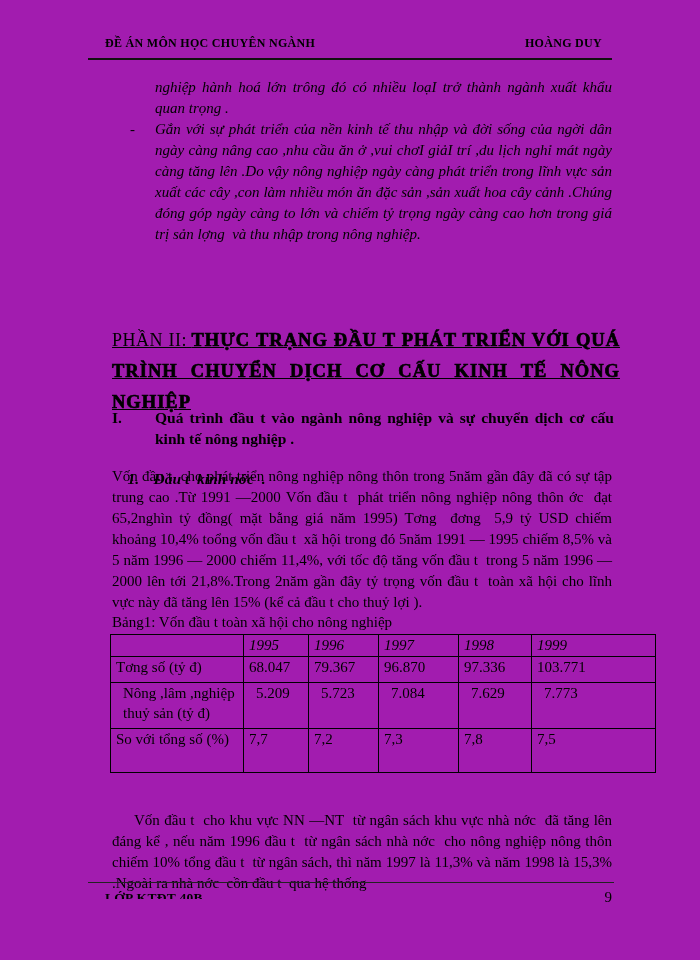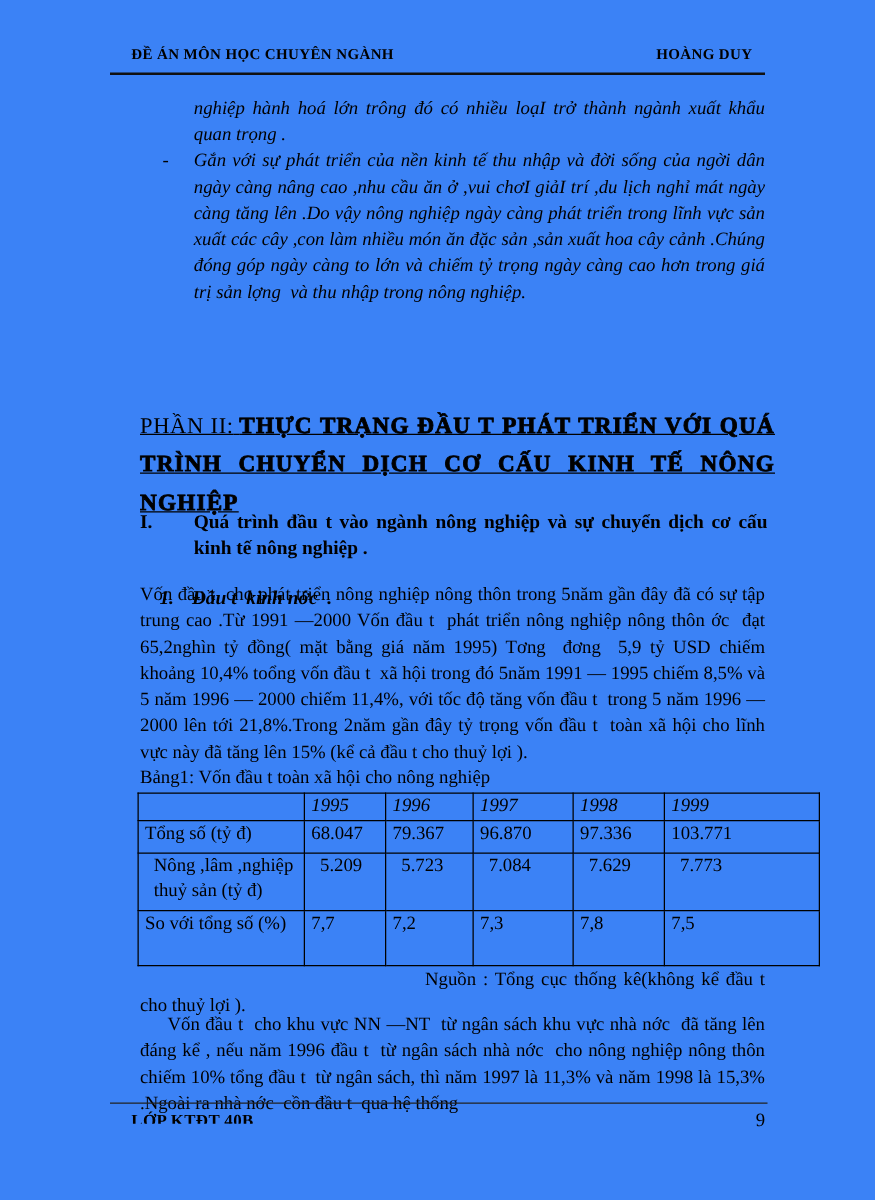--- a/index.html
+++ b/index.html
@@ -1,19 +1,19 @@
 <!DOCTYPE html>
 <html><head>
 <meta charset="utf-8">
 <style>
   html,body { margin:0; padding:0; background:#fff; }
   body { width:700px; height:960px; overflow:hidden; }
   .page {
     position:relative; width:700px; height:960px;
-    font-family:"Liberation Serif", serif; color:#000; background:#3b82f6;
+    font-family:"Liberation Serif", serif; color:#000; background:#a21caf;
   }
   
   .header {
     position:absolute; top:36px; left:88px; width:524px;
     border-bottom:2px solid #111; padding-bottom:7px;
     display:flex; justify-content:space-between;
     font-weight:bold; font-size:12px; letter-spacing:0.3px;
   }
   .header-left { margin-left:17px; }
   .header-right { margin-right:10px; }
@@ -141,21 +141,21 @@
     <tbody>
       <tr class="r-head">
         <td></td>
         <td>1995</td>
         <td>1996</td>
         <td>1997</td>
         <td>1998</td>
         <td>1999</td>
       </tr>
       <tr class="r1">
-        <td>Tổng số (tỷ đ)</td>
+        <td>Tơng số (tỷ đ)</td>
         <td>68.047</td>
         <td>79.367</td>
         <td>96.870</td>
         <td>97.336</td>
         <td>103.771</td>
       </tr>
       <tr class="r2">
         <td>Nông ,lâm ,nghiệp thuỷ sản (tỷ đ)</td>
         <td>5.209</td>
         <td>5.723</td>
@@ -167,21 +167,20 @@
         <td>So với tổng số (%)</td>
         <td>7,7</td>
         <td>7,2</td>
         <td>7,3</td>
         <td>7,8</td>
         <td>7,5</td>
       </tr>
     </tbody>
   </table>
 
-  <p class="para source-note">Nguồn : Tổng cục thống kê(không kể đầu t  cho thuỷ lợi ).</p>
 
   <p class="para para-budget">Vốn đầu t  cho khu vực NN —NT  từ ngân sách khu vực nhà nớc  đã tăng lên đáng kể , nếu năm 1996 đầu t  từ ngân sách nhà nớc  cho nông nghiệp nông thôn chiếm 10% tổng đầu t  từ ngân sách, thì năm 1997 là 11,3% và năm 1998 là 15,3% .Ngoài ra nhà nớc  cồn đầu t  qua hệ thống</p>
 
   <div class="footer">
     <div class="footer-left-clip">
       <span class="footer-left">LỚP KTĐT 40B</span>
     </div>
     <span class="page-num">9</span>
   </div>
 

